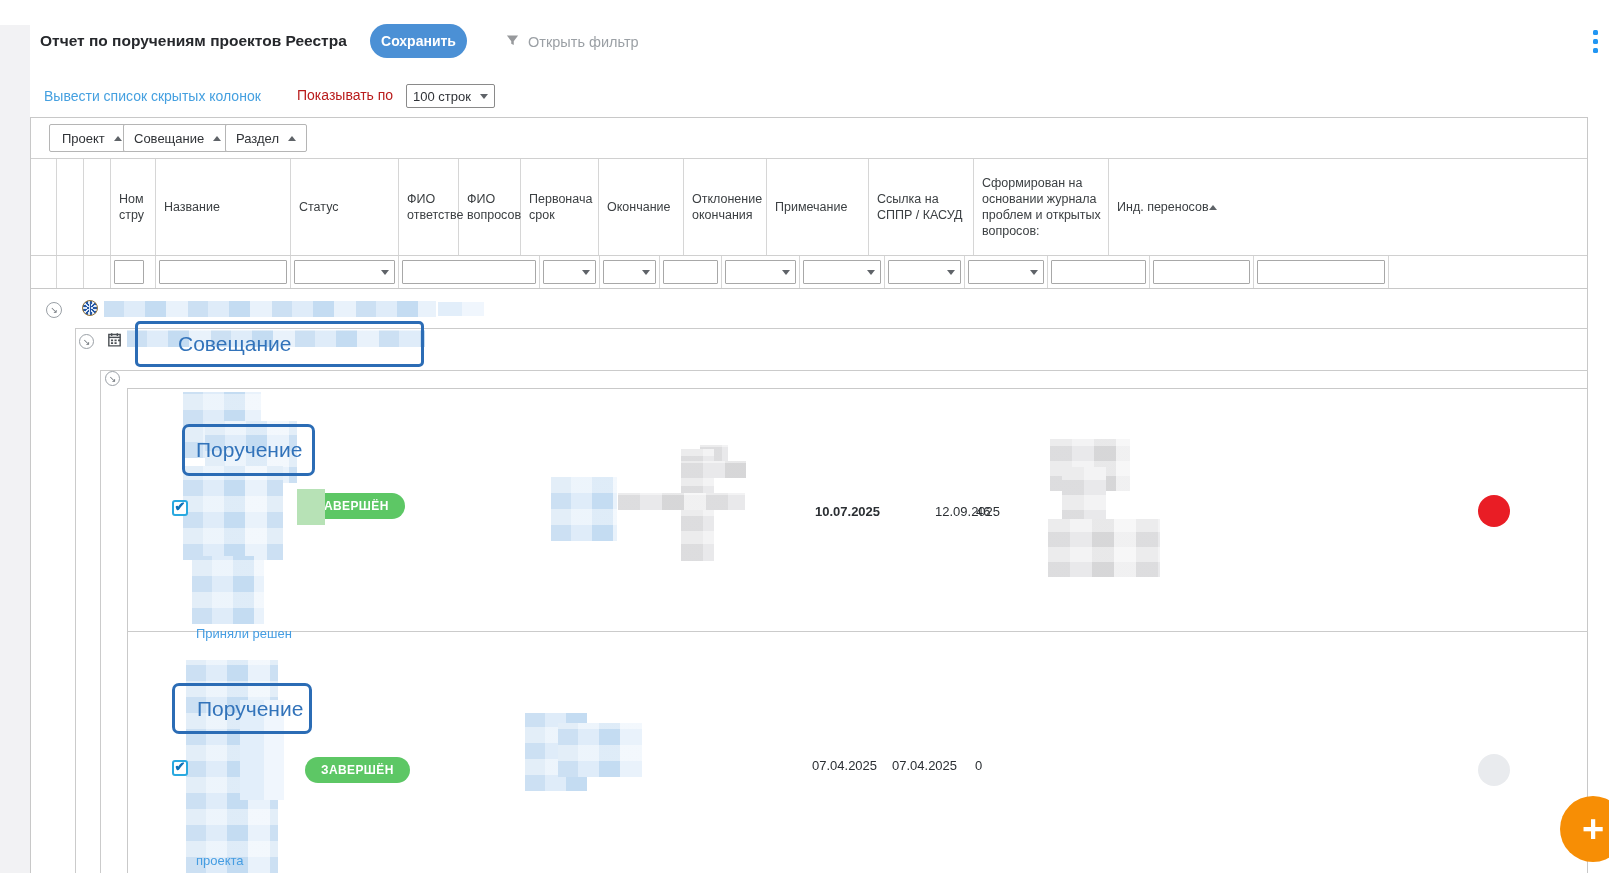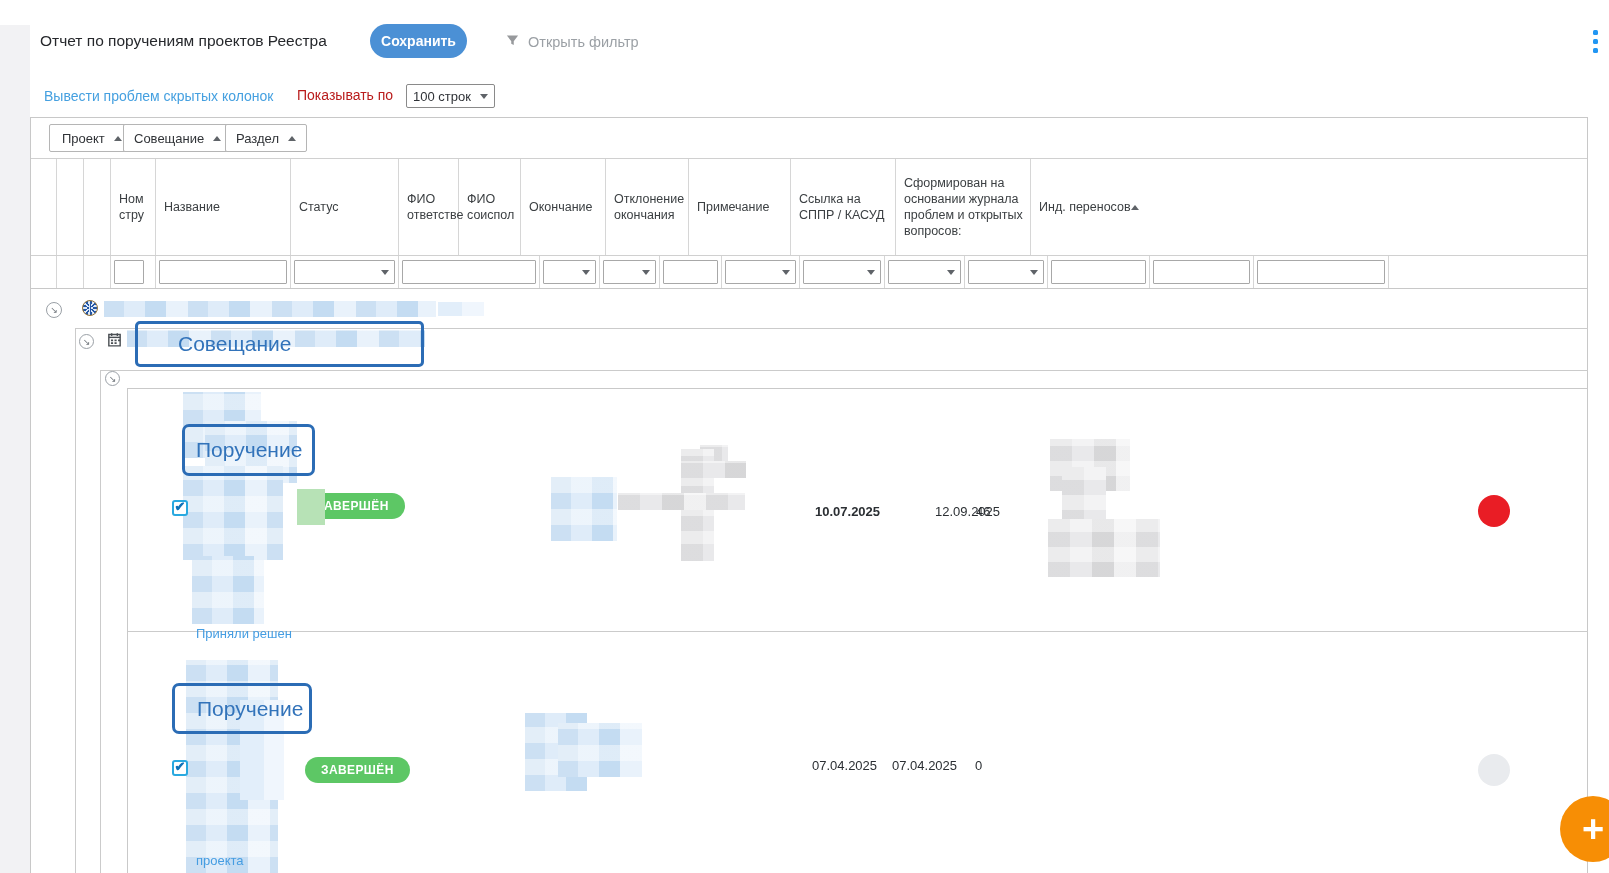--- a/index.html
+++ b/index.html
@@ -6,21 +6,21 @@
   html,body { width:1609px; height:873px; }
   body { position:relative; overflow:hidden; background:#fff;
          font-family:"Liberation Sans", sans-serif; color:#2f3237; }
 
   .abs { position:absolute; }
 
   
   .gutter { left:0; top:25px; width:30px; height:848px; background:#f2f2f4; }
 
   
-  .page-title { left:40px; top:32px; font-size:15.5px; font-weight:normal; color:#26282c; }
+  .page-title { left:40px; top:32px; font-size:15.5px; font-weight:bold; color:#26282c; }
   .save-btn { left:370px; top:24px; width:97px; height:34px; background:#4b90d5; border:none;
               border-radius:17px; color:#fff; font-size:14px; font-weight:bold;
               display:flex; align-items:center; justify-content:center; cursor:pointer; }
   .filter-open { left:505px; top:33px; display:flex; align-items:center; gap:8px;
                  color:#9ba0a5; font-size:14.5px; cursor:pointer; }
   .menu-dots { left:1593px; top:30px; display:flex; flex-direction:column; gap:4px; cursor:pointer; }
   .menu-dots i { width:5px; height:5px; background:#2196f3; border-radius:1.5px; }
 
   
   .hidden-cols-link { left:44px; top:88px; font-size:14px; color:#45a0e0; cursor:pointer; }
@@ -120,21 +120,21 @@
       </svg>
   </span>
   <span>Открыть фильтр</span>
 </div>
 <div class="abs menu-dots">
     <i></i>
     <i></i>
     <i></i>
   </div>
 
-<div class="abs hidden-cols-link">Вывести проблем скрытых колонок</div>
+<div class="abs hidden-cols-link">Вывести список скрытых колонок</div>
 <div class="abs pagesize-label">Показывать по</div>
 <div class="abs pagesize-select">
   <span>100 строк</span>
   <span class="tri-dn"></span>
 </div>
 
 <div class="abs table-frame">
   <div class="chips-bar">
     <div class="chip chip1">
       <span>Проект</span>
@@ -151,21 +151,22 @@
   </div>
 
   <div class="hrow">
     <div class="hcell c0"></div>
     <div class="hcell c1"></div>
     <div class="hcell c2"></div>
     <div class="hcell c3">Ном стру</div>
     <div class="hcell c4">Название</div>
     <div class="hcell c5">Статус</div>
     <div class="hcell c8">ФИО ответстве</div>
-    <div class="hcell c9">ФИО соиспол</div>
+    <div class="hcell c9">ФИО вопросов</div>
+    <div class="hcell c10">Первонача срок</div>
     <div class="hcell c11">Окончание</div>
     <div class="hcell c13">Отклонение окончания</div>
     <div class="hcell c14">Примечание</div>
     <div class="hcell c15">Ссылка на СППР / КАСУД</div>
     <div class="hcell c16">Сформирован на основании журнала проблем и открытых вопросов:</div>
     <div class="hcell c17 between">
       <span>Инд. переносов</span>
       <span class="tri-up"></span>
     </div>
   </div>

